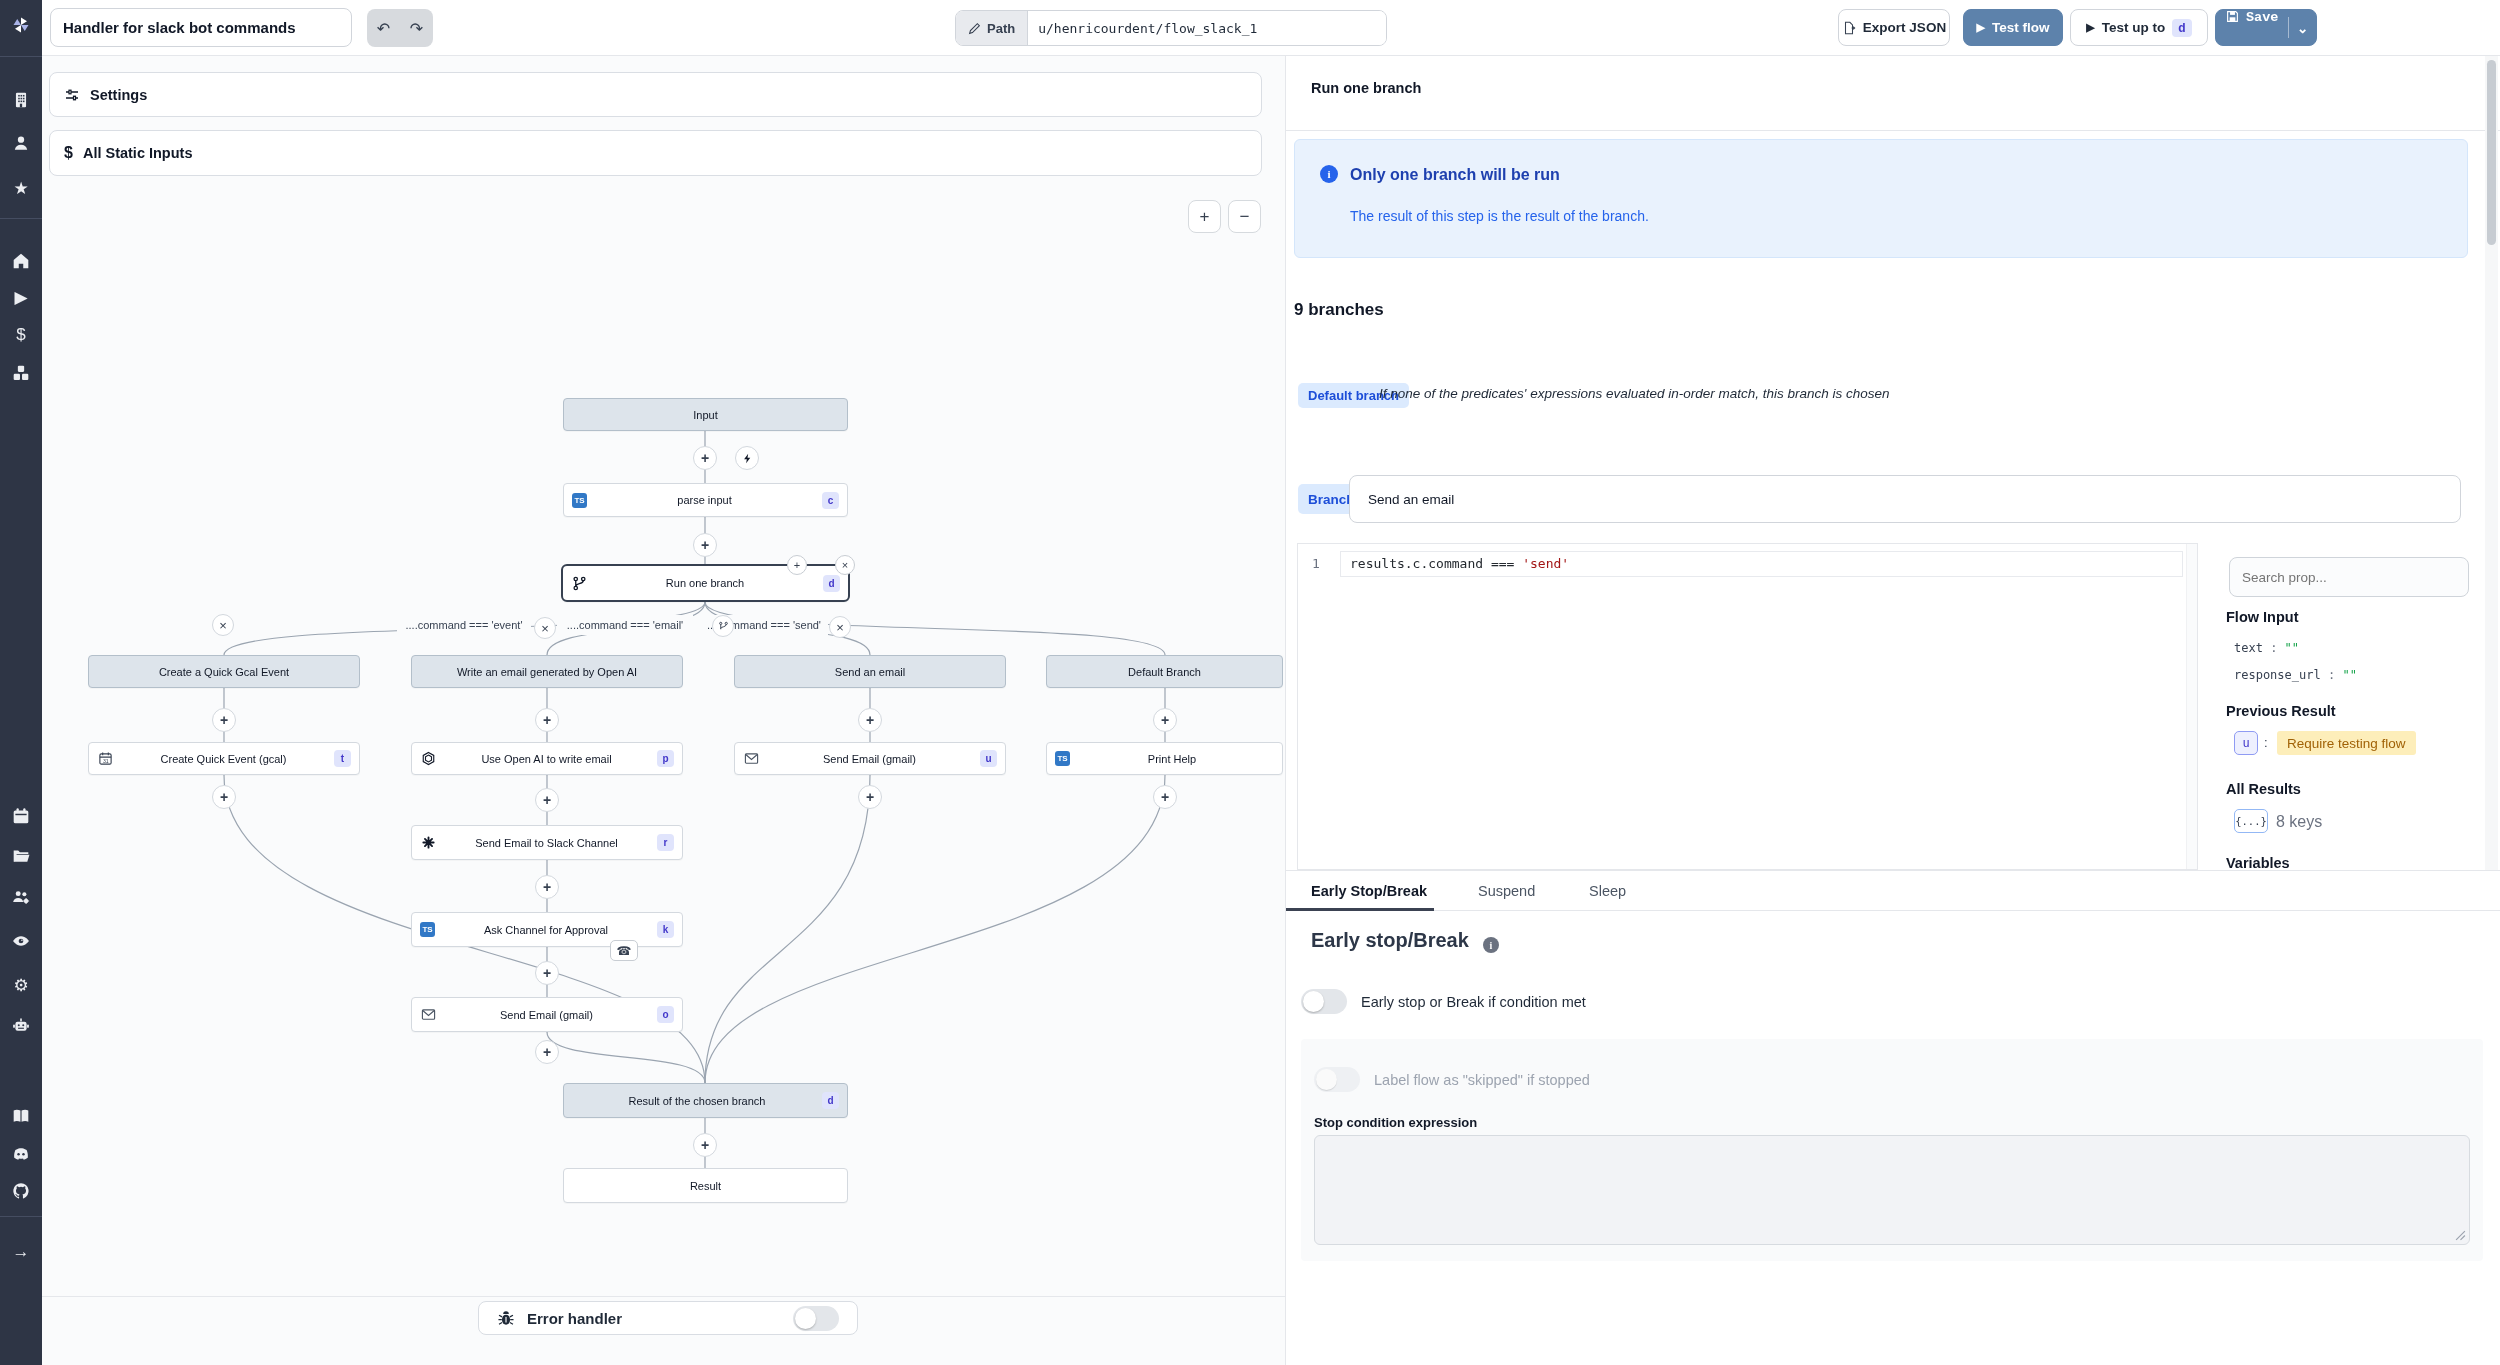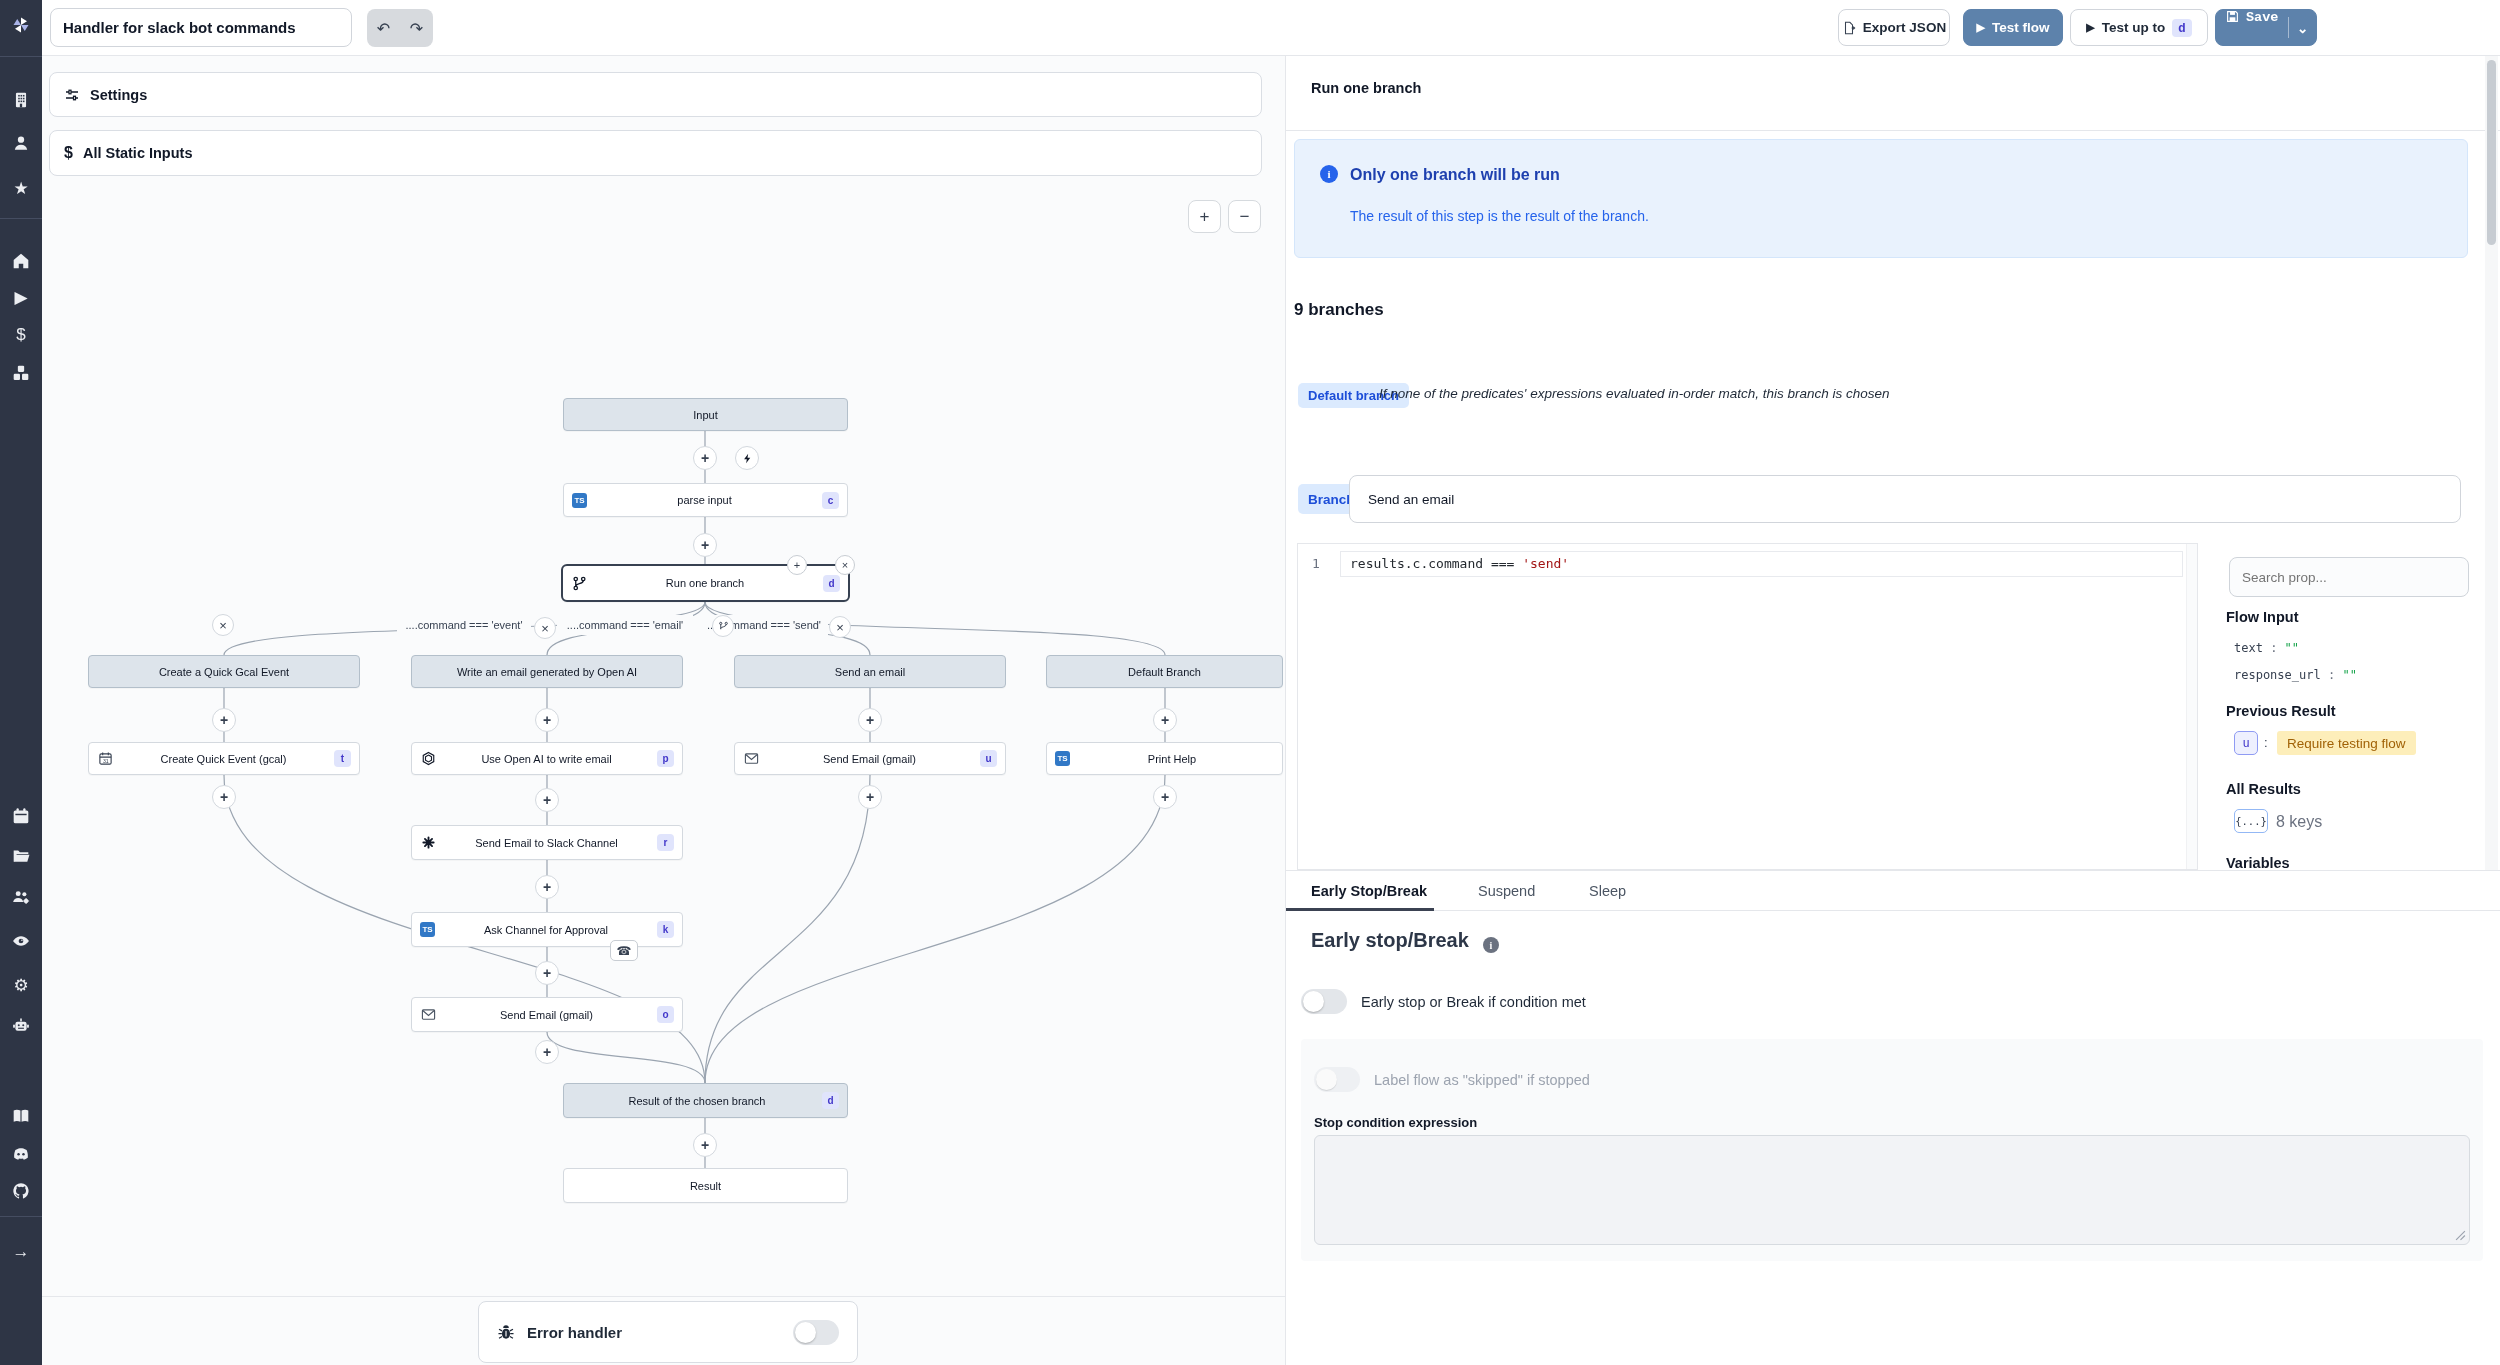--- a/index.html
+++ b/index.html
@@ -38,21 +38,21 @@
   .node-sel { border:2px solid #374151; border-radius:6px; }
   .ts-badge { width:15px; height:15px; background:#3178c6; color:#fff; border-radius:3px; font-size:8px; font-weight:700; display:flex; align-items:center; justify-content:center; flex:none; }
   .n-badge { width:17px; height:17px; background:#e0e4fc; color:#4338ca; border-radius:4px; font-size:10px; font-weight:700; display:flex; align-items:center; justify-content:center; flex:none; }
   .n-icon { width:16px; height:16px; flex:none; display:flex; align-items:center; justify-content:center; color:#1f2937; }
   .n-icon svg { width:15px; height:15px; }
   .plus-c { position:absolute; width:24px; height:24px; border-radius:50%; background:#fff; border:1px solid #d3d8de; color:#374151; font-size:14px; font-weight:700; display:flex; align-items:center; justify-content:center; cursor:pointer; z-index:5; }
   .x-c { position:absolute; width:22px; height:22px; border-radius:50%; background:#fff; border:1px solid #d3d8de; color:#374151; font-size:13px; display:flex; align-items:center; justify-content:center; cursor:pointer; z-index:6; }
   .pill { position:absolute; height:20px; line-height:20px; background:#fafbfc; color:#374151; font-size:11px; text-align:center; white-space:nowrap; z-index:4; }
   .corner-c { position:absolute; width:20px; height:20px; border-radius:50%; background:#fff; border:1px solid #c8cdd3; color:#374151; font-size:11px; display:flex; align-items:center; justify-content:center; cursor:pointer; z-index:7; }
   .phone-badge { position:absolute; width:28px; height:21px; background:#fff; border:1px solid #c8cdd3; border-radius:5px; font-size:12px; color:#374151; display:flex; align-items:center; justify-content:center; z-index:6; }
-  .err-box { position:absolute; left:436px; top:1245px; width:380px; height:62px; background:#fff; border:1px solid #d9dde3; border-radius:8px; display:flex; align-items:center; gap:12px; padding:0 18px; font-size:15px; font-weight:700; color:#1f2937; }
+  .err-box { position:absolute; left:436px; top:1245px; width:380px; height:34px; background:#fff; border:1px solid #d9dde3; border-radius:8px; display:flex; align-items:center; gap:12px; padding:0 18px; font-size:15px; font-weight:700; color:#1f2937; }
   .toggle { position:relative; width:46px; height:25px; border-radius:13px; background:#e3e6ea; flex:none; cursor:pointer; }
   .toggle::after { content:''; position:absolute; left:2px; top:2px; width:21px; height:21px; border-radius:50%; background:#fff; box-shadow:0 1px 2px rgba(0,0,0,.25); }
   .toggle.dis { background:#eef0f3; }
   .toggle.dis::after { background:#fafafa; box-shadow:0 1px 1px rgba(0,0,0,.12); }
 
   
   .rp-top { position:absolute; left:1285px; top:56px; width:1215px; height:814px; background:#fff; border-left:1px solid #e5e7eb; overflow:hidden; z-index:10; }
   .rp-bottom { position:absolute; left:1285px; top:870px; width:1215px; height:495px; background:#fff; border-left:1px solid #e5e7eb; border-top:1px solid #e5e7eb; overflow:hidden; z-index:11; }
   .rp-title { position:absolute; left:25px; top:24px; font-size:14.5px; font-weight:700; color:#111827; }
   .rp-hdr-line { position:absolute; left:0; top:74px; width:1215px; height:1px; background:#e5e7eb; }
@@ -187,20 +187,29 @@
     </div>
     <div class="sb-div" style="top:1216px"></div>
     <div class="sb-icon" style="top:1241px">→</div>
   </aside>
 
   <header class="topbar">
     <input class="txt-input" style="left: 8px; top: 8px; width: 302px; height: 39px;" value="Handler for slack bot commands">
     <div class="undo-grp">
       <span>↶</span>
       <span>↷</span>
+    </div>
+    <div class="path-grp">
+      <div class="path-left">
+        <svg viewBox="0 0 16 16" width="13" height="13">
+            <path d="M2 14l1-3.5L11.5 2l2.5 2.5L5.5 13z" fill="none" stroke="#374151" stroke-width="1.3"></path>
+          </svg>
+        <span>Path</span>
+      </div>
+      <input class="path-val" value="u/henricourdent/flow_slack_1" style="">
     </div>
     <div class="btn btn-white" style="left:1796px; width:112px;">
       <svg viewBox="0 0 16 16" width="14" height="14">
           <path d="M4 1.5h5l3 3v10H4z" fill="none" stroke="#374151" stroke-width="1.2"></path>
           <path d="M11 8h3.5M12.8 6.3L14.5 8l-1.7 1.7" stroke="#374151" stroke-width="1.2" fill="none"></path>
         </svg>
       <span>Export JSON</span>
     </div>
     <div class="btn btn-blue" style="left:1921px; width:100px;">
       <span style="font-size:11px">▶</span>

